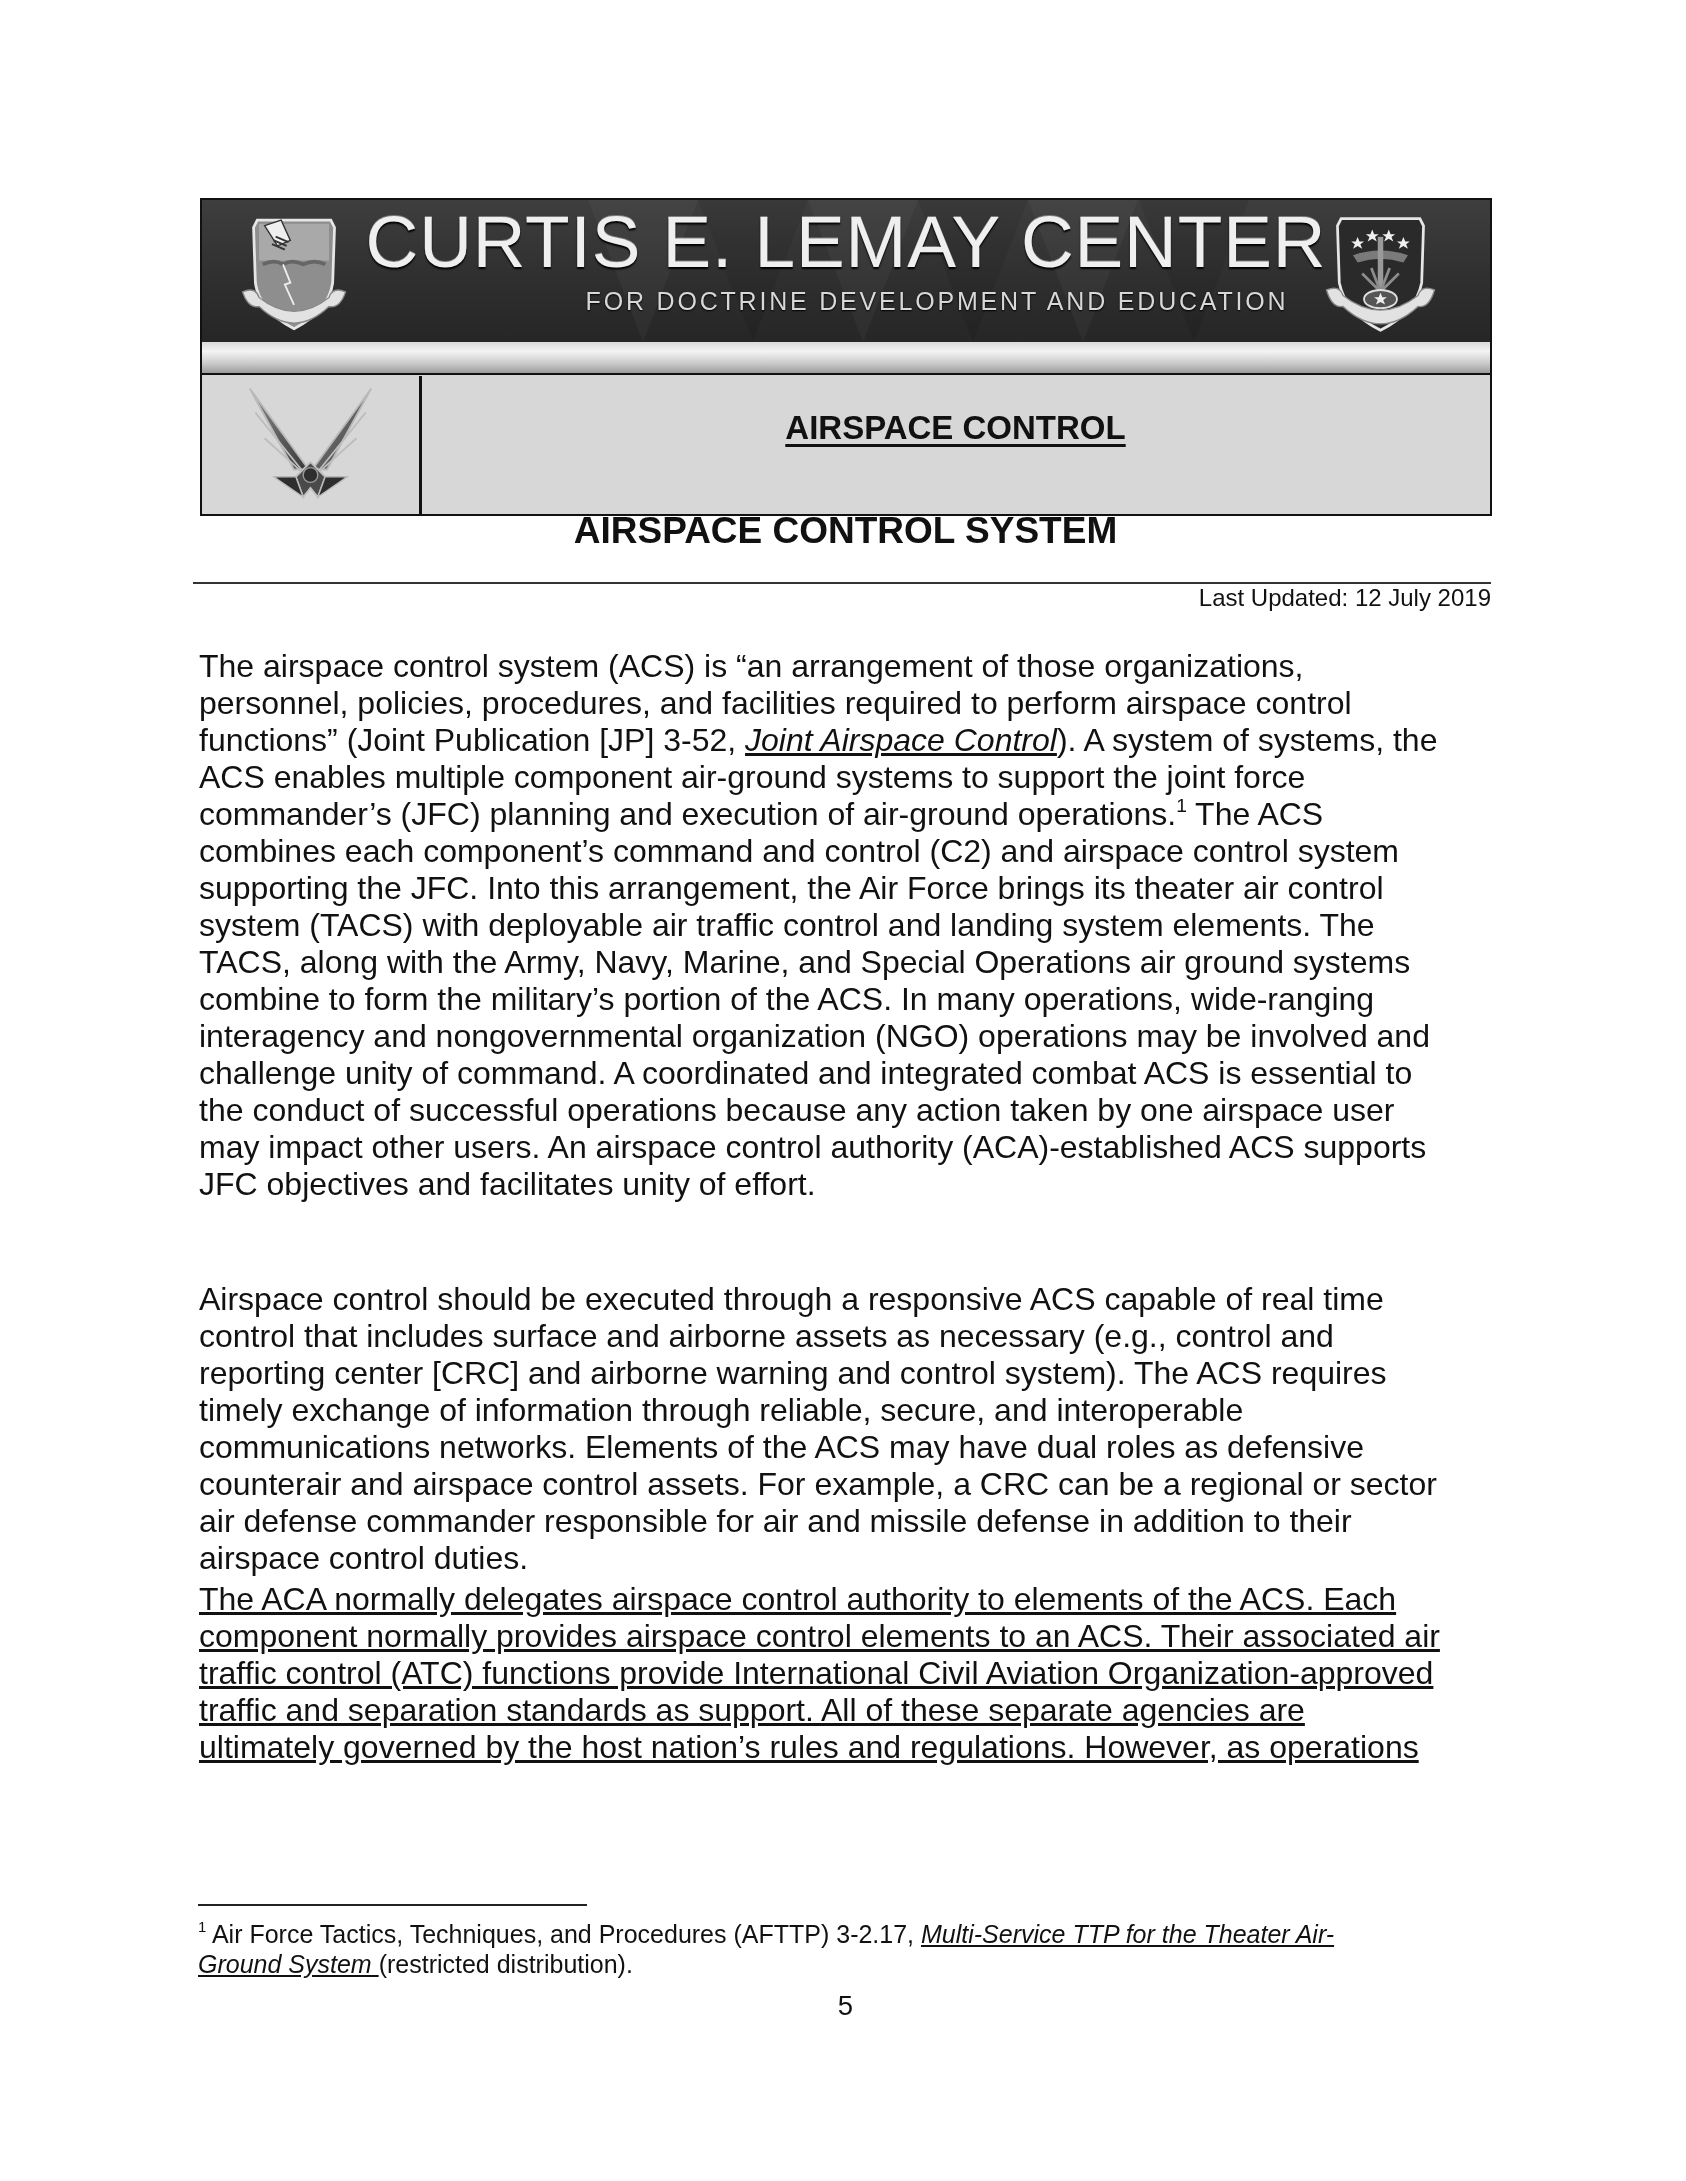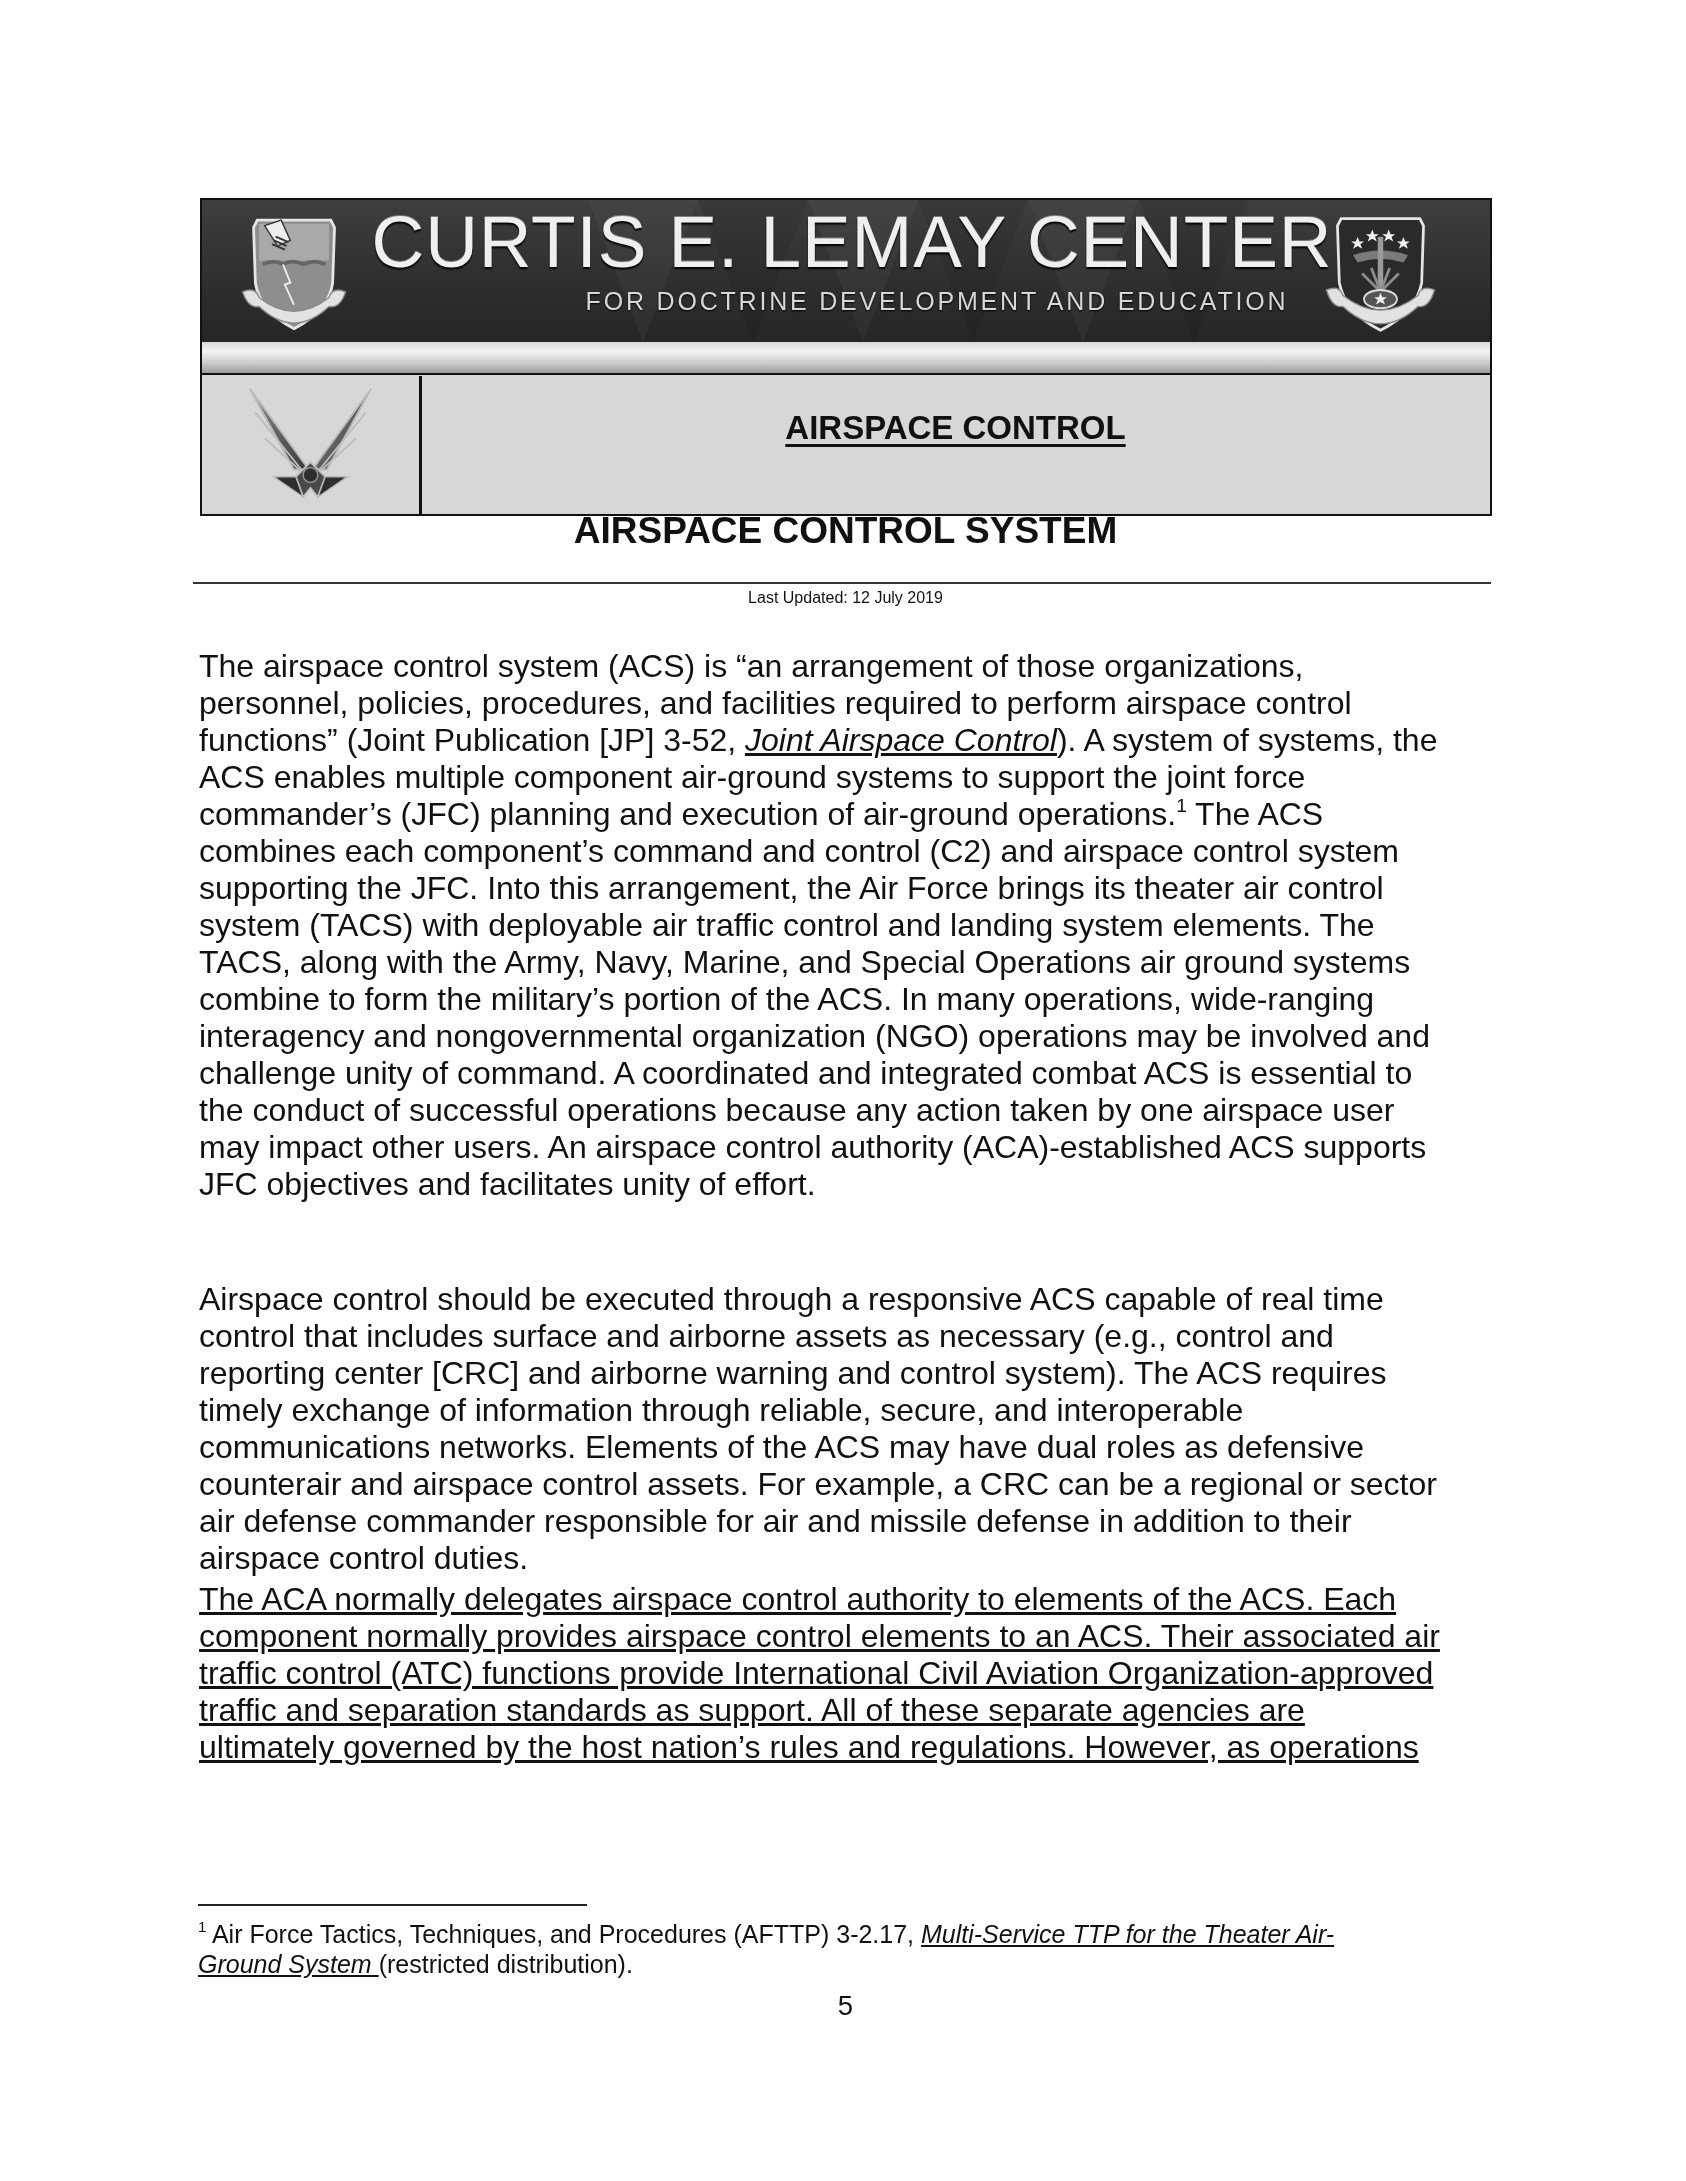--- a/index.html
+++ b/index.html
@@ -11,32 +11,32 @@
   #banner { left:200px; top:198px; width:1288px; height:314px; border:2.8px solid #111; background:#d6d6d6; }
   #banner-top { position:absolute; left:0; top:0; width:100%; height:142px;
     background: linear-gradient(180deg,#3e3e3e 0%,#2e2e2e 60%,#262626 100%); overflow:hidden; }
   #banner-top .facet { position:absolute; top:0; width:0; height:0; border-left:55px solid transparent; border-right:55px solid transparent; border-top:142px solid rgba(255,255,255,0.035); }
   #banner-strip { position:absolute; left:0; top:142px; width:100%; height:31px;
     background: linear-gradient(180deg,#d9d9d9 0%,#f4f4f4 30%,#c9c9c9 70%,#9c9c9c 100%);
     border-bottom:2.8px solid #111; }
   #banner-lower { position:absolute; left:0; top:176px; width:100%; height:138px; background:#d7d7d7; }
   #banner-divider { position:absolute; left:217px; top:0; width:2.8px; height:138px; background:#111; }
   #center-name { font-size:73px; letter-spacing:0.9px; color:#efefef;
-    text-shadow: 0 1.8px 1.8px #000, 0 -0.9px 0 #ffffff55; position:absolute; left:0; top:0; width:1288px; text-align:center; line-height:83px;padding-left:6px; }
+    text-shadow: 0 1.8px 1.8px #000, 0 -0.9px 0 #ffffff55; position:absolute; left:0; top:0; width:1288px; text-align:center; line-height:83px; }
   #center-sub { font-size:25px; letter-spacing:2.8px; color:#d8d8d8; text-shadow:0 0.9px 1.8px #000;
     position:absolute; left:0; top:88px; width:1470px; text-align:center; line-height:27.5px; }
 
   #afdp-title { position:absolute; left:219px; top:27.5px; width:1069px; text-align:center; }
   #afdp-title div { font-weight:bold; font-size:33px; line-height:48px; }
   #afdp-title span { text-decoration:underline; text-decoration-thickness:2.8px; text-underline-offset:4.6px; }
 
   
   #section-title { left:200px; top:508px; width:1291px; text-align:center; font-weight:bold; font-size:37px; line-height:46px; }
   #section-rule { left:193px; top:582px; width:1298px; height:1.8px; background:#333; }
-  #last-updated { left:200px; top:584px; width:1291px; text-align:center; font-size:16px; line-height:27.5px; }
+  #last-updated { left:200px; top:584px; width:1291px; text-align:right; font-size:24px; line-height:27.5px; }
 
   
   .para { left:199px; width:1304px; font-size:32px; line-height:37px; }
   .para .ln { display:block; white-space:nowrap; }
   .ref { font-style:italic; text-decoration:underline; }
   sup { font-size:60%; line-height:0; position:relative; top:-1.8px; vertical-align:super; }
 
   #para-1 { top:648px; }
   #para-2 { top:1245px;margin-top:36px; }
   #para-3 { top:1581px;text-decoration:underline; }

